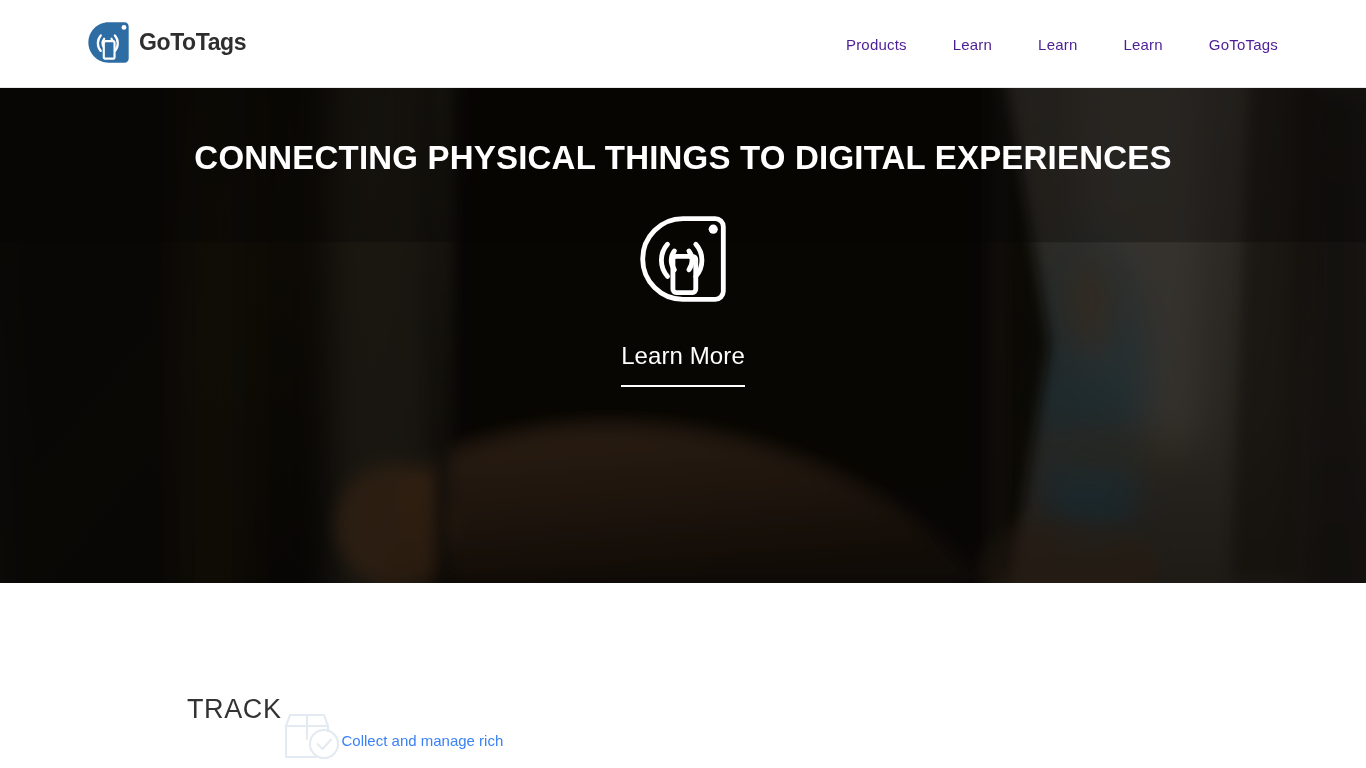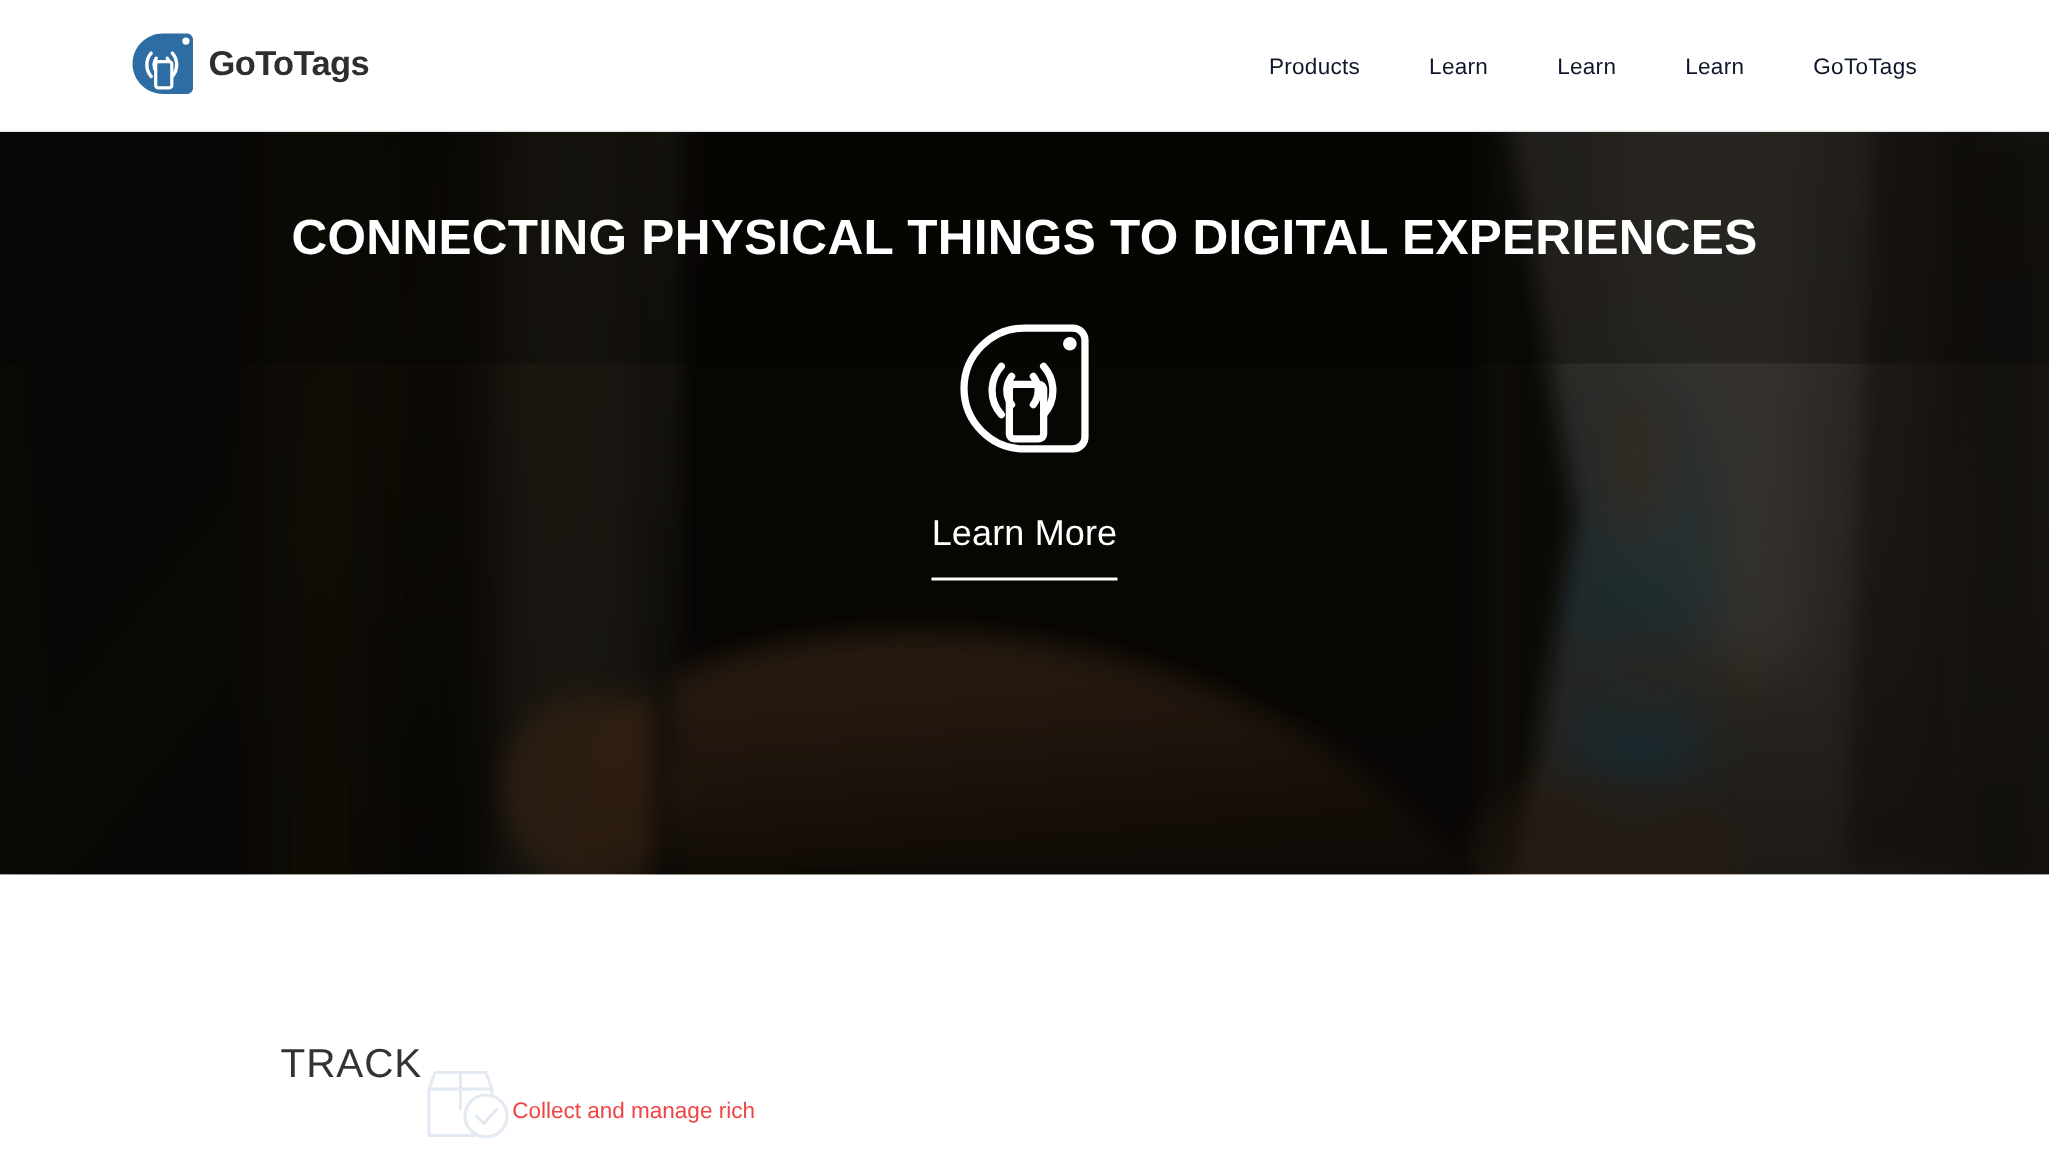--- a/index.html
+++ b/index.html
@@ -49,21 +49,21 @@
     right: 88px;
     top: 0;
     height: 88px;
     display: flex;
     align-items: center;
     gap: 0px;
   }
 
   .nav-link {
     font-size: 15px;
-    color: #0f172a;
+    color: #4c1d95;
     text-decoration: none;
     padding: 0 23px;
     line-height: 1;
     white-space: nowrap;
     letter-spacing: 0.2px;
   }
   .nav-link:last-child { padding-right: 0; }
 
   
   .hero {
@@ -152,21 +152,21 @@
   .feature-icon {
     margin-top: 56px;
     width: 60px;
     height: 52px;
     display: block;
   }
 
   .feature-desc {
     margin-top: 63px;
     font-size: 15px;
-    color: #ef4444;
+    color: #3b82f6;
     line-height: 1.45;
     text-align: center;
     white-space: nowrap;
   }
 </style>
 </head>
 <body>
 
 <header class="site-header">
 

